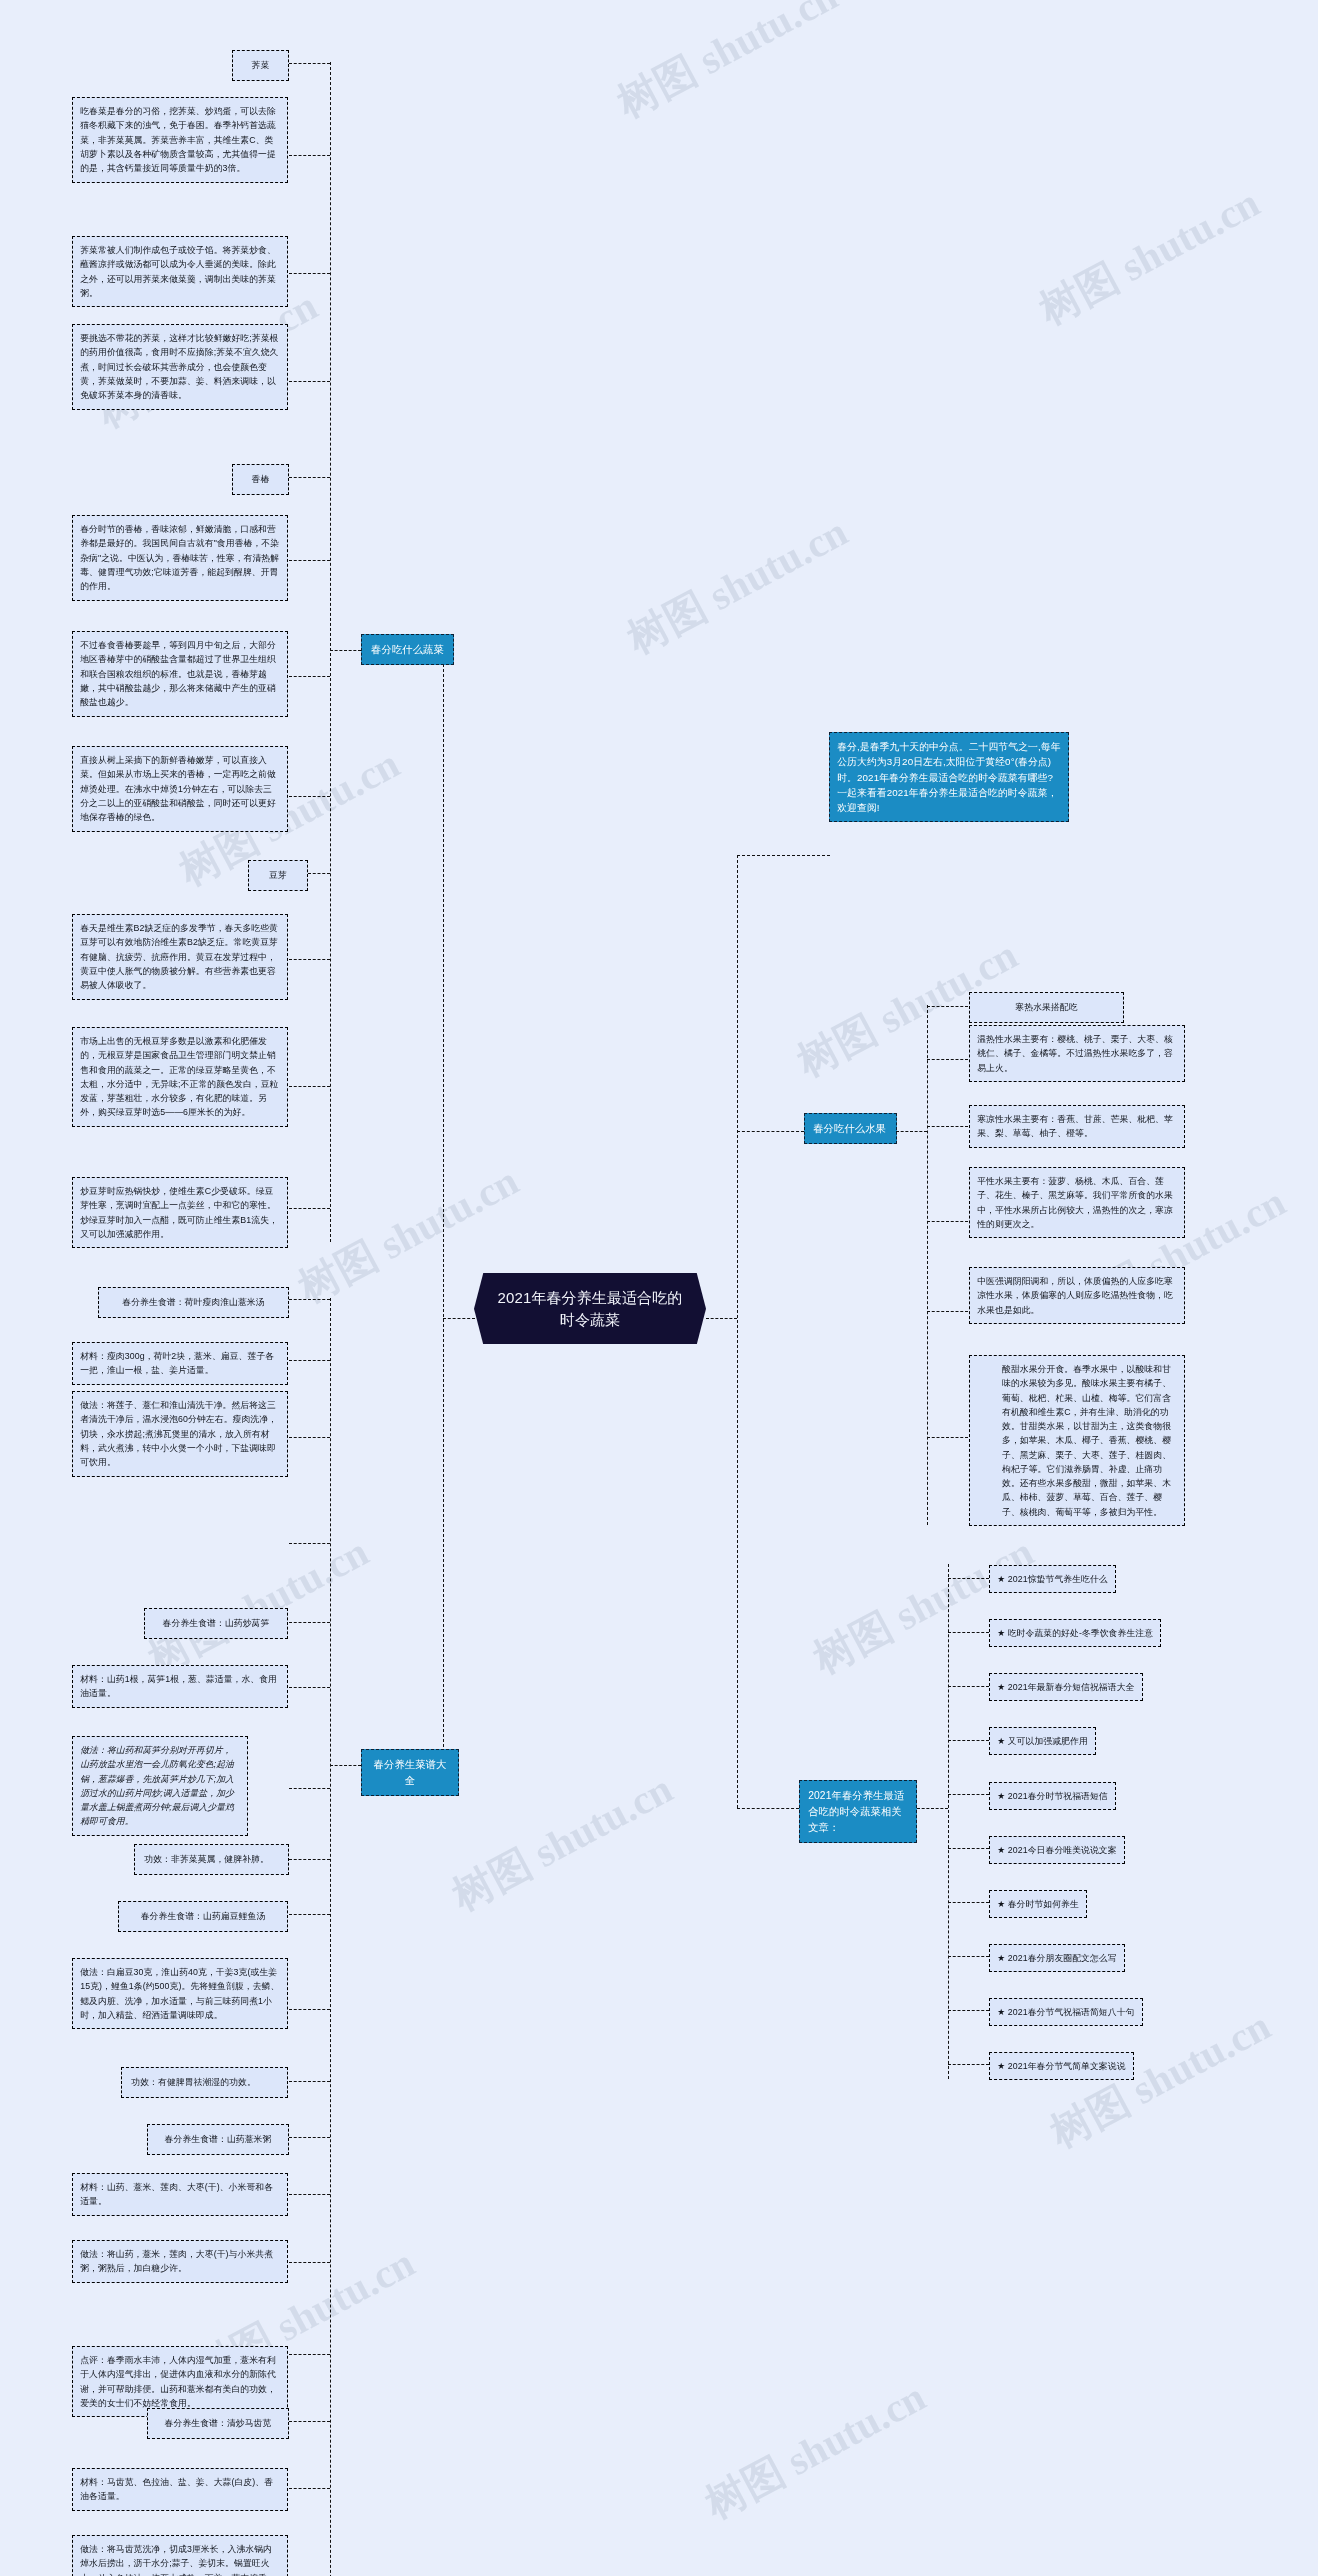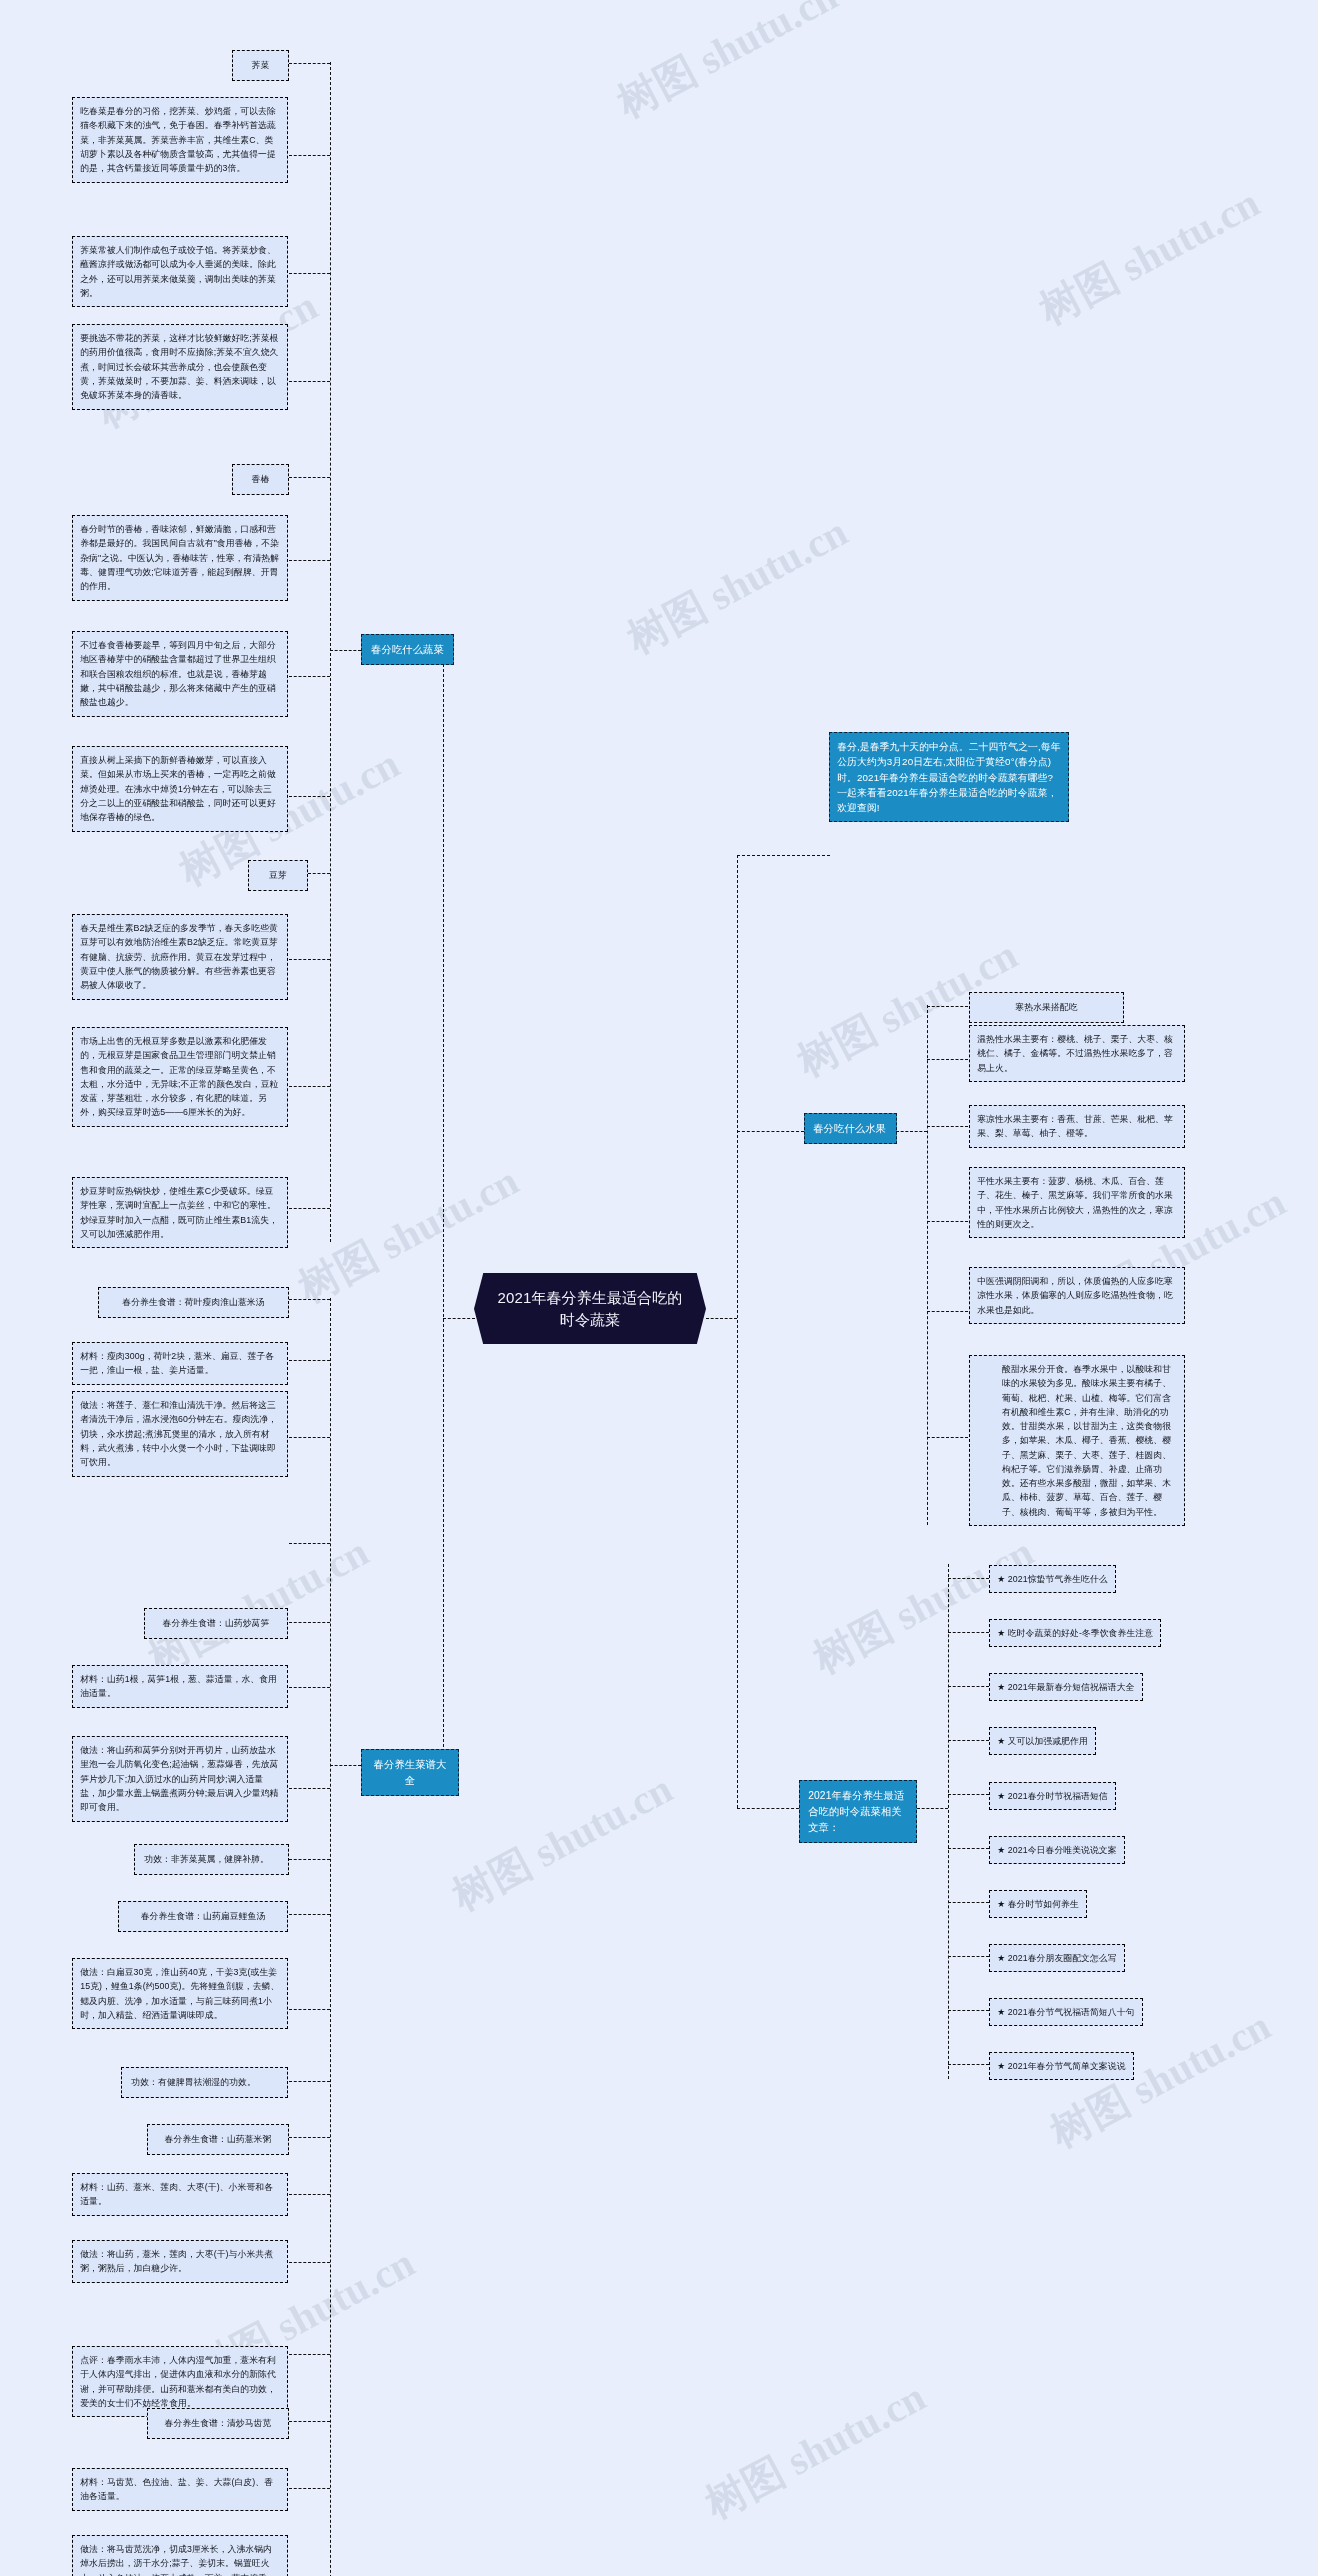--- a/index.html
+++ b/index.html
@@ -173,21 +173,21 @@
   <div class="node leaf" style="left:72px;top:1342px;width:216px;">材料：瘦肉300g，荷叶2块，薏米、扁豆、莲子各一把，淮山一根，盐、姜片适量。</div>
   <div class="hline" style="left:289px;top:1437px;width:41px;"></div>
   <div class="node leaf" style="left:72px;top:1391px;width:216px;">做法：将莲子、薏仁和淮山清洗干净。然后将这三者清洗干净后，温水浸泡60分钟左右。瘦肉洗净，切块，汆水捞起;煮沸瓦煲里的清水，放入所有材料，武火煮沸，转中小火煲一个小时，下盐调味即可饮用。</div>
   <div class="hline" style="left:289px;top:1543px;width:41px;"></div>
 
   <div class="hline" style="left:289px;top:1622px;width:41px;"></div>
   <div class="node topic" style="left:144px;top:1608px;width:144px;">春分养生食谱：山药炒莴笋</div>
   <div class="hline" style="left:289px;top:1687px;width:41px;"></div>
   <div class="node leaf" style="left:72px;top:1665px;width:216px;">材料：山药1根，莴笋1根，葱、蒜适量，水、食用油适量。</div>
   <div class="hline" style="left:289px;top:1788px;width:41px;"></div>
-  <div class="node leaf" style="left:72px;top:1736px;width:216px;">做法：将山药和莴笋分别对开再切片，山药放盐水里泡一会儿防氧化变色;起油锅，葱蒜爆香，先放莴笋片炒几下;加入沥过水的山药片同炒;调入适量盐，加少量水盖上锅盖煮两分钟;最后调入少量鸡精即可食用。</div>
+  <div class="node leaf" style="left:72px;top:1736px;width:176px;font-style:italic;">做法：将山药和莴笋分别对开再切片，山药放盐水里泡一会儿防氧化变色;起油锅，葱蒜爆香，先放莴笋片炒几下;加入沥过水的山药片同炒;调入适量盐，加少量水盖上锅盖煮两分钟;最后调入少量鸡精即可食用。</div>
   <div class="hline" style="left:289px;top:1859px;width:41px;"></div>
   <div class="node topic" style="left:134px;top:1844px;width:155px;text-align:left;">功效：非荠菜莫属，健脾补肺。</div>
 
   <div class="hline" style="left:289px;top:1914px;width:41px;"></div>
   <div class="node topic" style="left:118px;top:1901px;width:170px;">春分养生食谱：山药扁豆鲤鱼汤</div>
   <div class="hline" style="left:289px;top:2009px;width:41px;"></div>
   <div class="node leaf" style="left:72px;top:1958px;width:216px;">做法：白扁豆30克，淮山药40克，干姜3克(或生姜15克)，鲤鱼1条(约500克)。先将鲤鱼剖腹，去鳞、鳃及内脏、洗净，加水适量，与前三味药同煮1小时，加入精盐、绍酒适量调味即成。</div>
   <div class="hline" style="left:289px;top:2081px;width:41px;"></div>
   <div class="node topic" style="left:121px;top:2067px;width:167px;text-align:left;">功效：有健脾胃祛潮湿的功效。</div>
 

